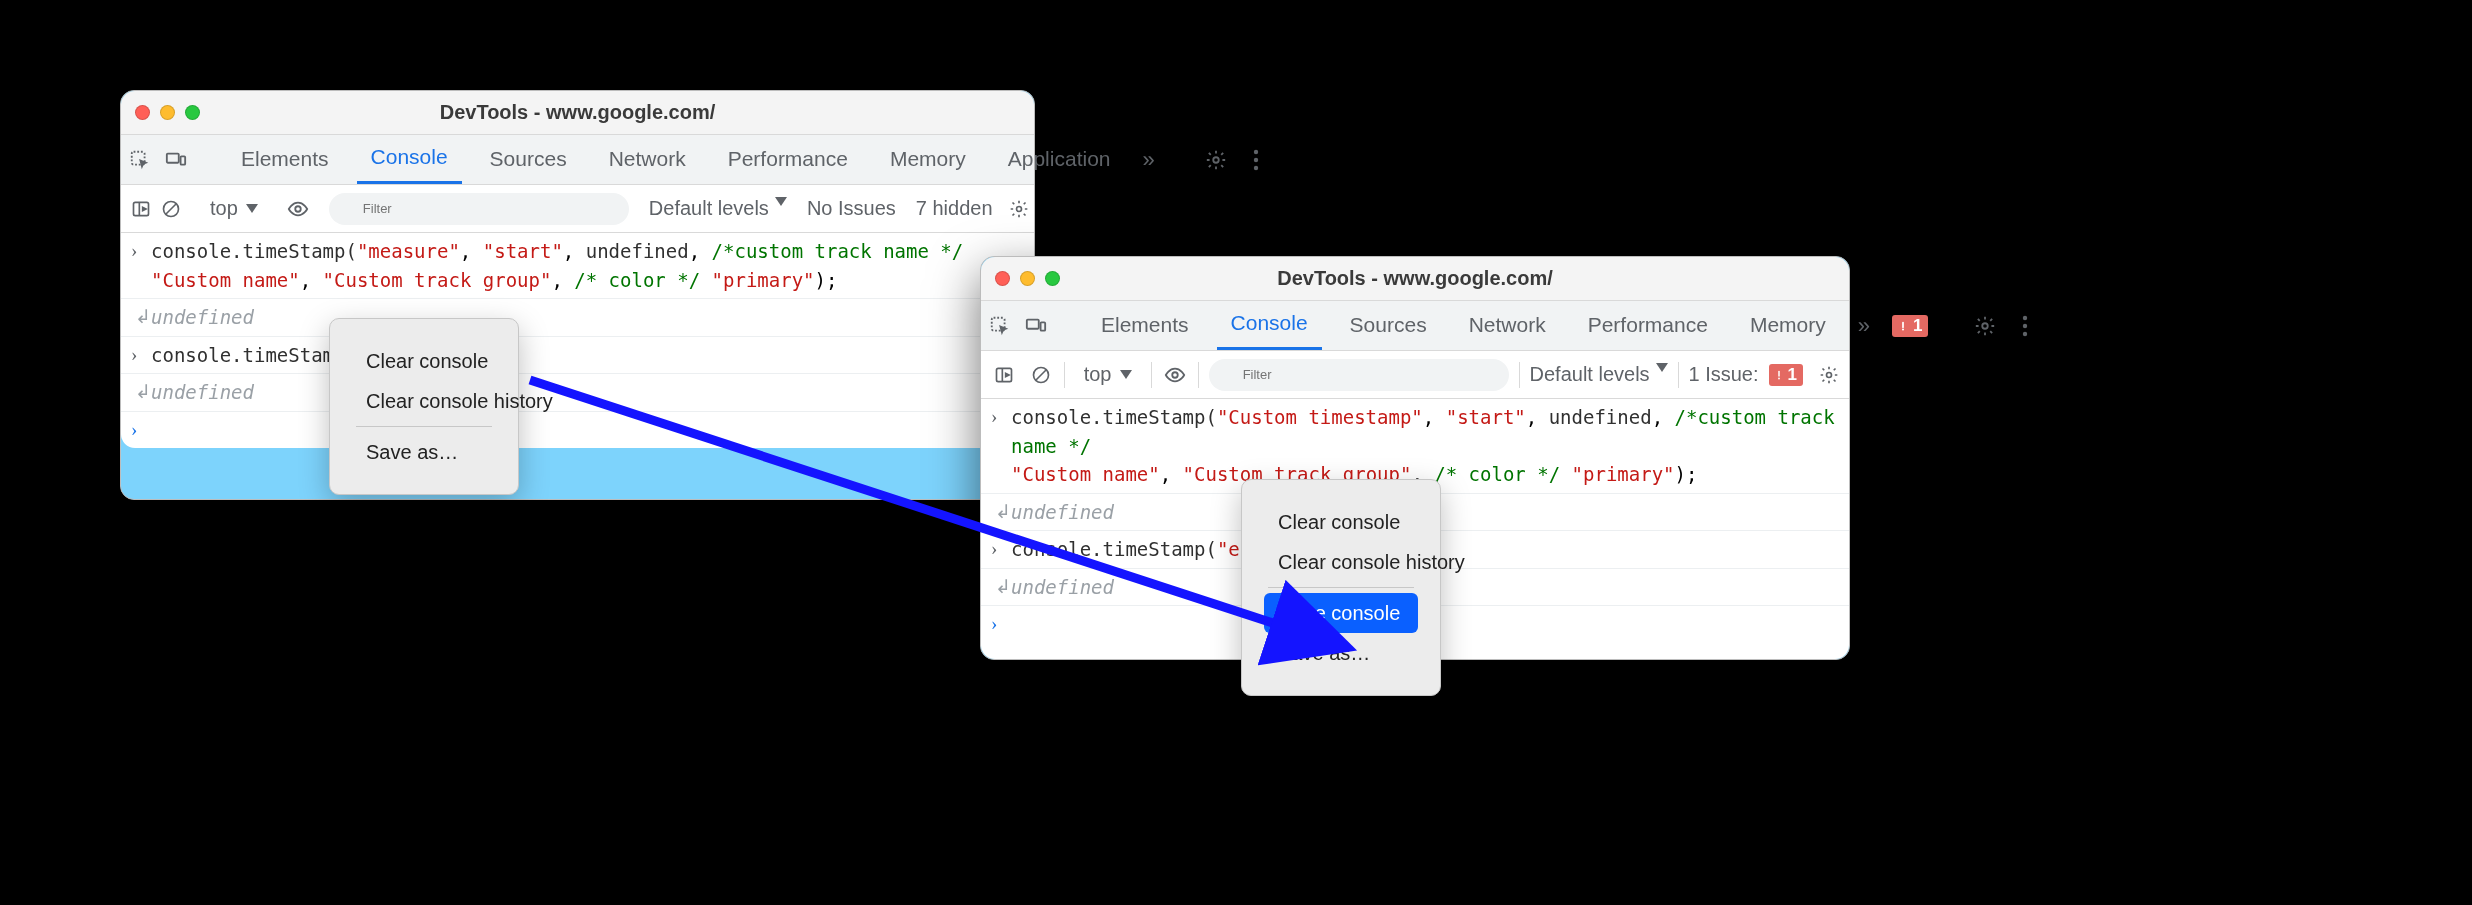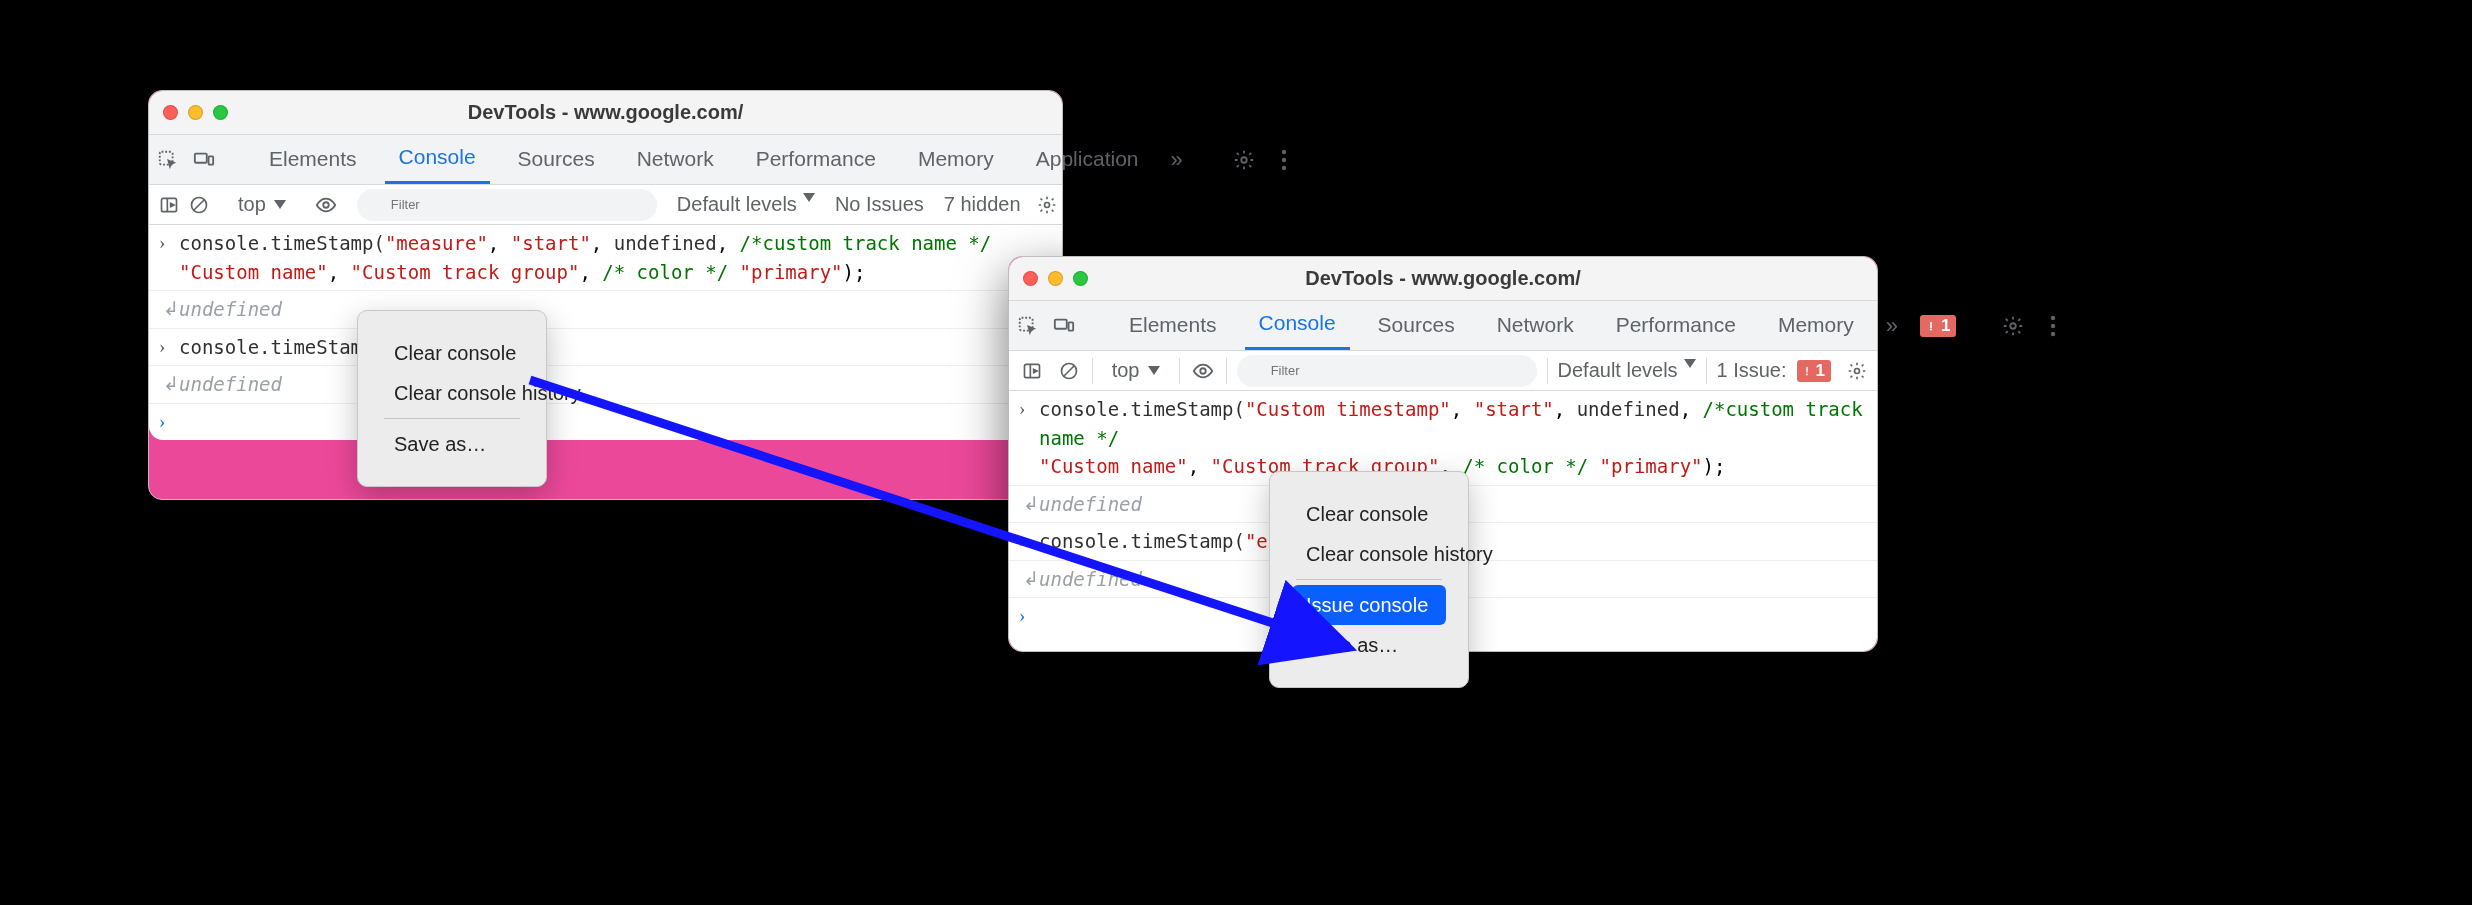--- a/index.html
+++ b/index.html
@@ -6,26 +6,25 @@
   body {
     background: #000;
     font-family: -apple-system, BlinkMacSystemFont, "Segoe UI", Helvetica, Arial, sans-serif;
     width: 2472px;
     height: 905px;
     position: relative;
     font-size: 20px;
   }
   .window {
     position: absolute;
-    background: #ec4899;
+    background: #7dd3fc;
     border-radius: 14px;
     box-shadow: 0 18px 50px rgba(0,0,0,0.55);
     border: 1px solid #bcbcbc;
     overflow: visible;
-    margin-left: 28px;
   }
   .titlebar {
     height: 44px;
     background: #f4f4f4;
     border-bottom: 1px solid #d9d9d9;
     border-top-left-radius: 14px;
     border-top-right-radius: 14px;
     display: flex;
     align-items: center;
     padding-left: 14px;
@@ -60,21 +59,21 @@
   .tb-ic { width: 34px; height: 34px; border-radius:4px; display:flex;align-items:center;justify-content:center; }
   .tb-divider { width:1px; height:28px; background:#d9d9d9; margin:0 6px; }
   .tab { padding: 10px 14px 12px 14px; cursor:default; white-space:nowrap; }
   .tab.active { color:#1a73e8; border-bottom: 3px solid #1a73e8; font-weight:500; }
   .chevrons { font-size:22px; padding:0 4px; color:#5f6368;}
   .err-badge { background:#f1aeb5; color:#000; display:inline-flex; align-items:center; font-size:17px; font-weight:600; border-radius:3px; padding:1px 6px 1px 4px; margin-left:4px; }
   .err-badge svg { margin-right:3px; }
   .err-badge.dark { background:#e46962; color:#fff; }
 
   .filterbar {
-    height: 40px;
+    height: 48px;
     background:#fff;
     border-bottom:1px solid #d9d9d9;
     display:flex; align-items:center; padding:12px 10px; gap:10px;
     font-size:20px; color:#5f6368;
   }
   .fb-ic { width:30px; height:30px; display:flex; align-items:center; justify-content:center; }
   .fb-divider { width:1px; height:26px; background:#d9d9d9; }
   .ctx { display:flex; align-items:center; gap:6px; padding:2px 8px; border:1px solid transparent; }
   .ctx svg { margin-left:2px;}
   .filter-input {

